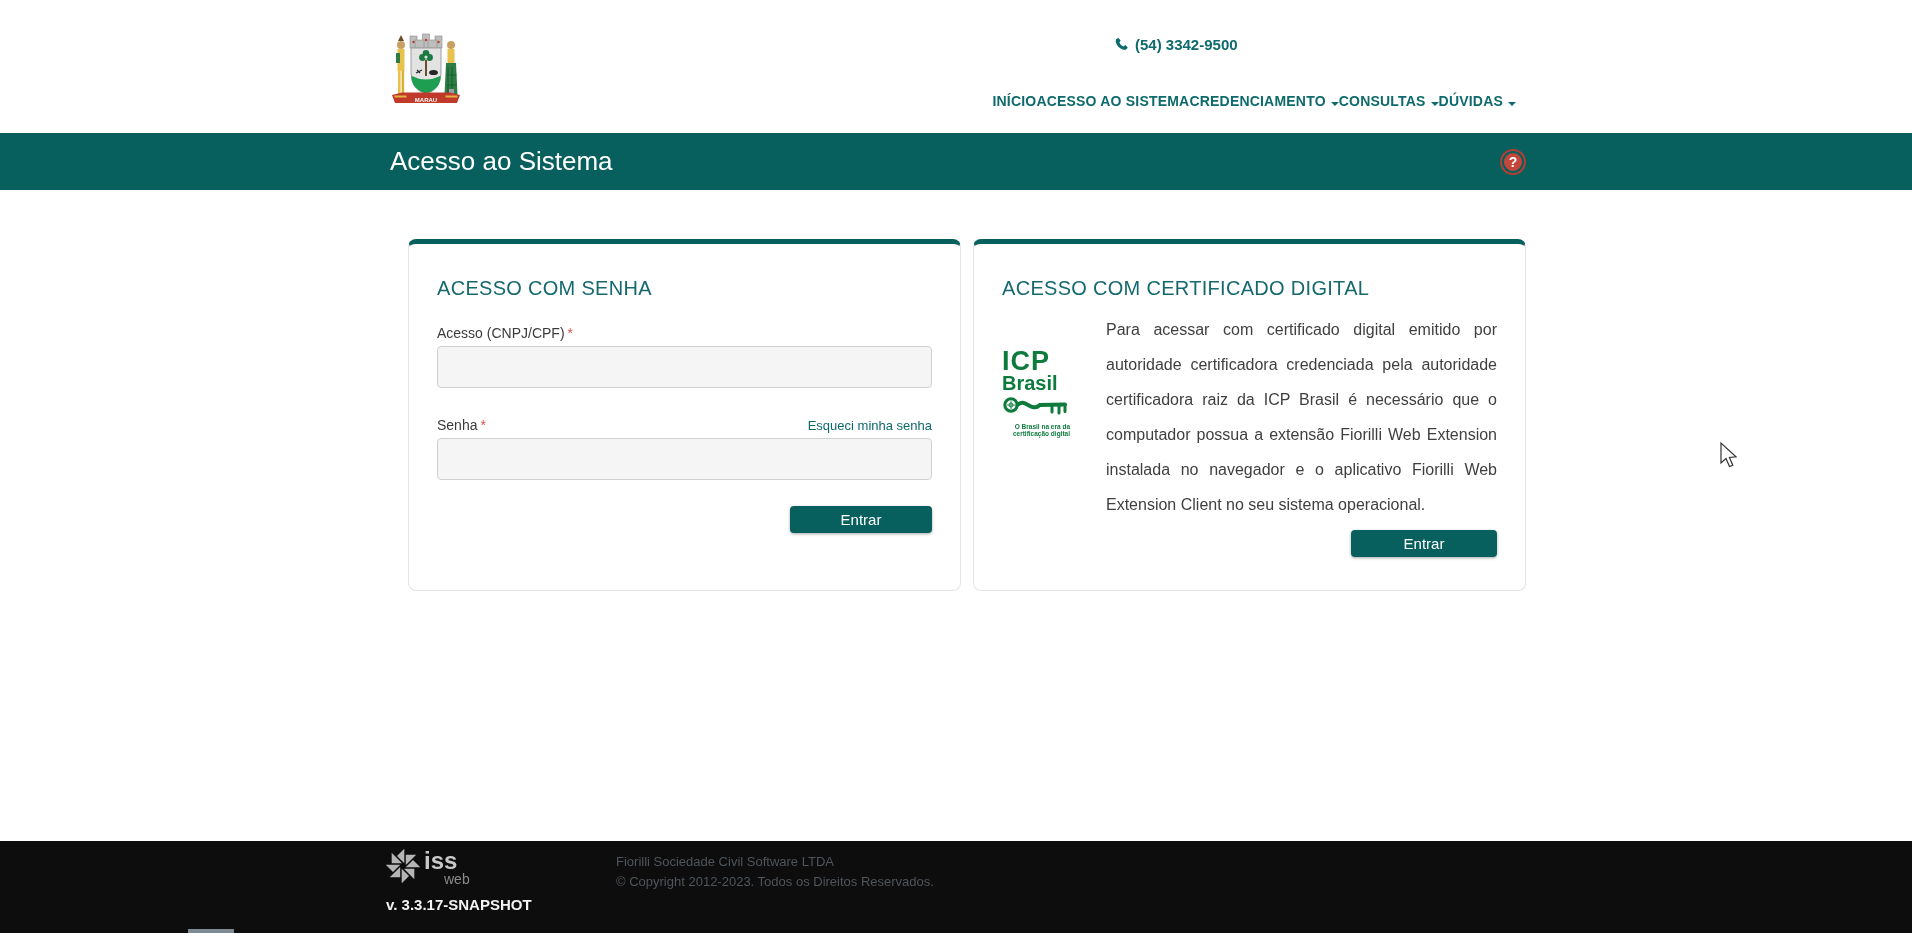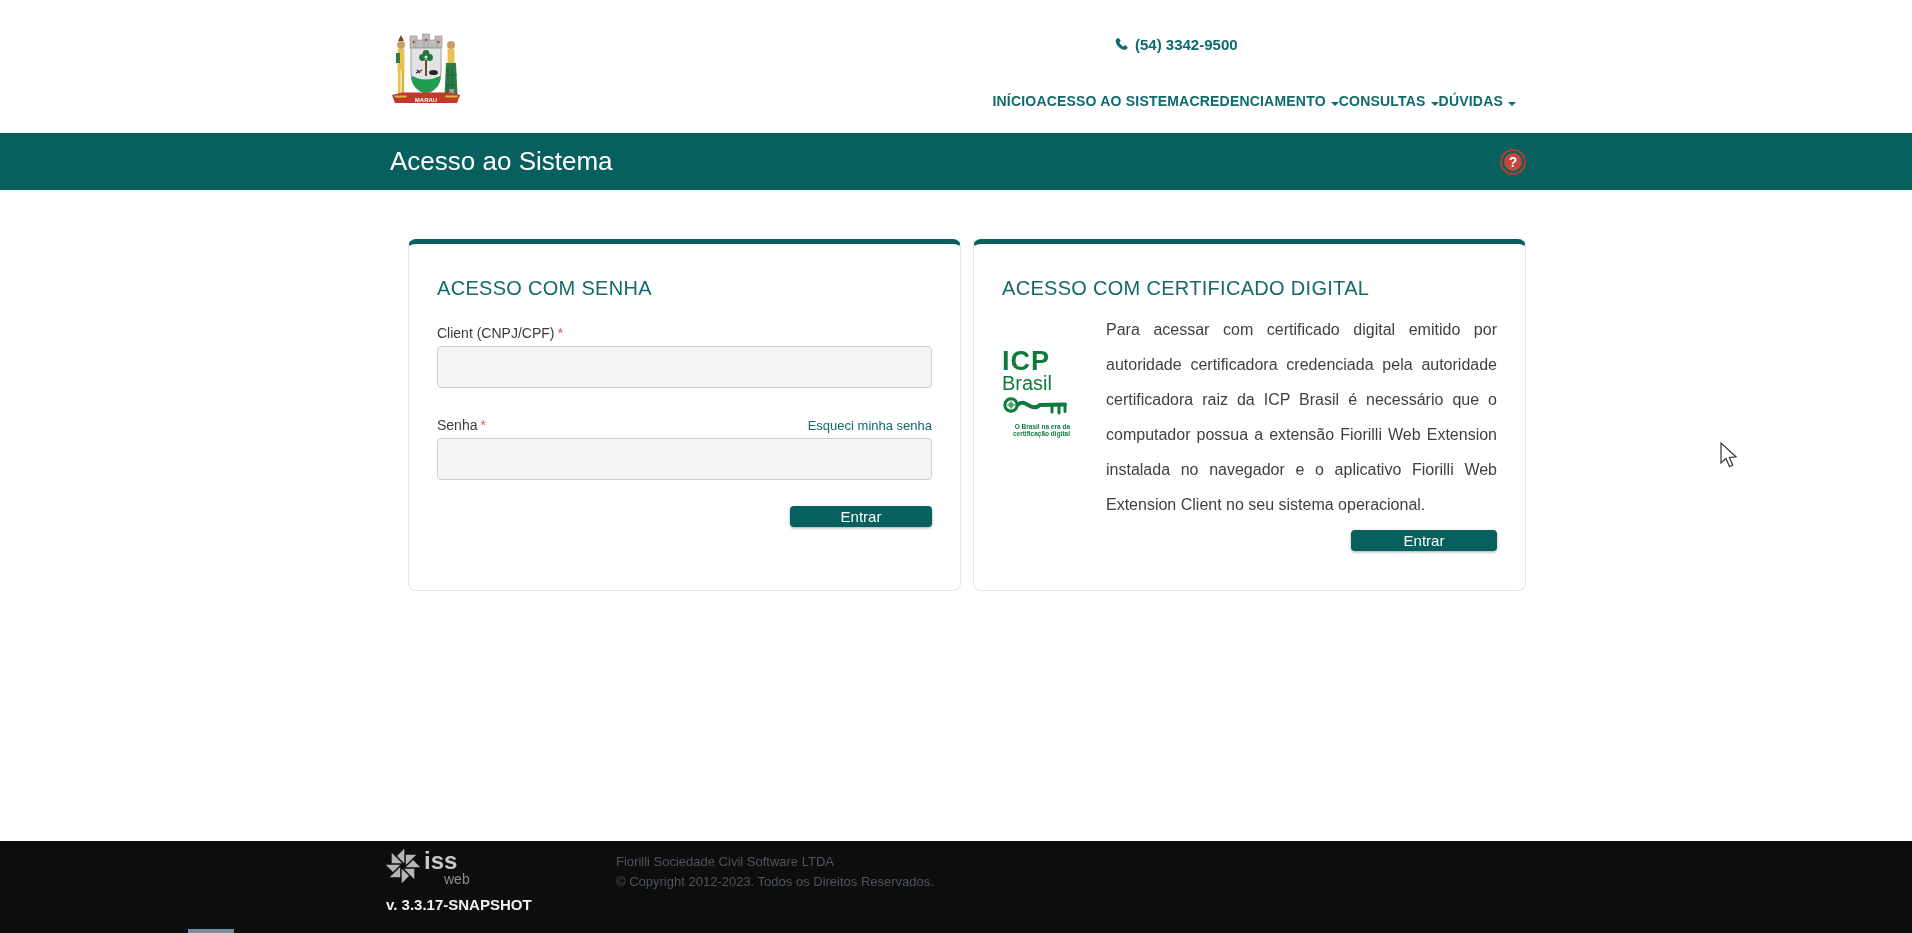--- a/index.html
+++ b/index.html
@@ -36,28 +36,28 @@
   .card-title { margin-top:33px; color:#15696E; font-size:20px; font-weight:400; letter-spacing:.3px; }
 
   .field-label { margin-top:25px; font-size:14px; color:#3B3B3B; }
   .req { color:#D9534F; margin-left:3px; }
   .text-input { width:100%; height:42px; margin-top:5px; background:#F5F5F6;
                 border:1px solid #CFD0D1; border-radius:4px; font-size:15px; padding:0 10px;
                 font-family:"Liberation Sans", sans-serif; }
   .senha-row { margin-top:29px; display:flex; justify-content:space-between; align-items:flex-end; }
   .forgot { color:#0E6A6C; font-size:13px; cursor:pointer; text-decoration:none; }
   .btn-row { margin-top:26px; display:flex; justify-content:flex-end; }
-  .btn { background:#08605E; color:#fff; border:none; border-radius:4px; width:142px; height:21px;
+  .btn { background:#08605E; color:#fff; border:none; border-radius:4px; width:142px; height:27px;
          font-size:15px; box-shadow:0 1px 3px rgba(0,0,0,.35); cursor:pointer;
          font-family:"Liberation Sans", sans-serif; }
 
   .cert-content { display:flex; margin-top:12px; }
   .icp { width:80px; flex-shrink:0; margin-top:38px; }
   .icp-l1 { color:#0E7B3D; font-weight:800; font-size:27px; line-height:23px; letter-spacing:1px; }
-  .icp-l2 { color:#0E7B3D; font-weight:400; font-size:20px; line-height:20px; }
+  .icp-l2 { color:#0E7B3D; font-weight:700; font-size:20px; line-height:20px; }
   .icp-caption { color:#0E7B3D; font-size:6.5px; font-weight:bold; line-height:7px;
                  width:68px; text-align:right; }
   .cert-par { flex:1; margin-left:24px; text-align:justify; font-size:16px; line-height:35px; color:#3F3F3F; }
   .cert-btn-row { margin-top:8px; display:flex; justify-content:flex-end; }
   .btn-wide { width:146px; }
 
   
   .footer { height:92px; background:#0D0D0D; }
   .footer-inner { width:1140px; margin:0 auto; padding-top:8px; display:flex; }
   .brand { width:194px; }
@@ -156,21 +156,21 @@
     </div>
   </div>
 
   <div class="main">
     <div class="cards">
 
       <div class="card">
         <div class="card-title">ACESSO COM SENHA</div>
 
         <div class="field-label">
-          <span>Client (CNPJ/CPF)</span><span class="req">*</span>
+          <span>Acesso (CNPJ/CPF)</span><span class="req">*</span>
         </div>
         <input class="text-input" type="text" value="" style="">
 
         <div class="senha-row">
           <div class="field-label" style="margin-top:0">
             <span>Senha</span><span class="req">*</span>
           </div>
           <a class="forgot" href="#">Esqueci minha senha</a>
         </div>
         <input class="text-input" type="password" value="" style="">

